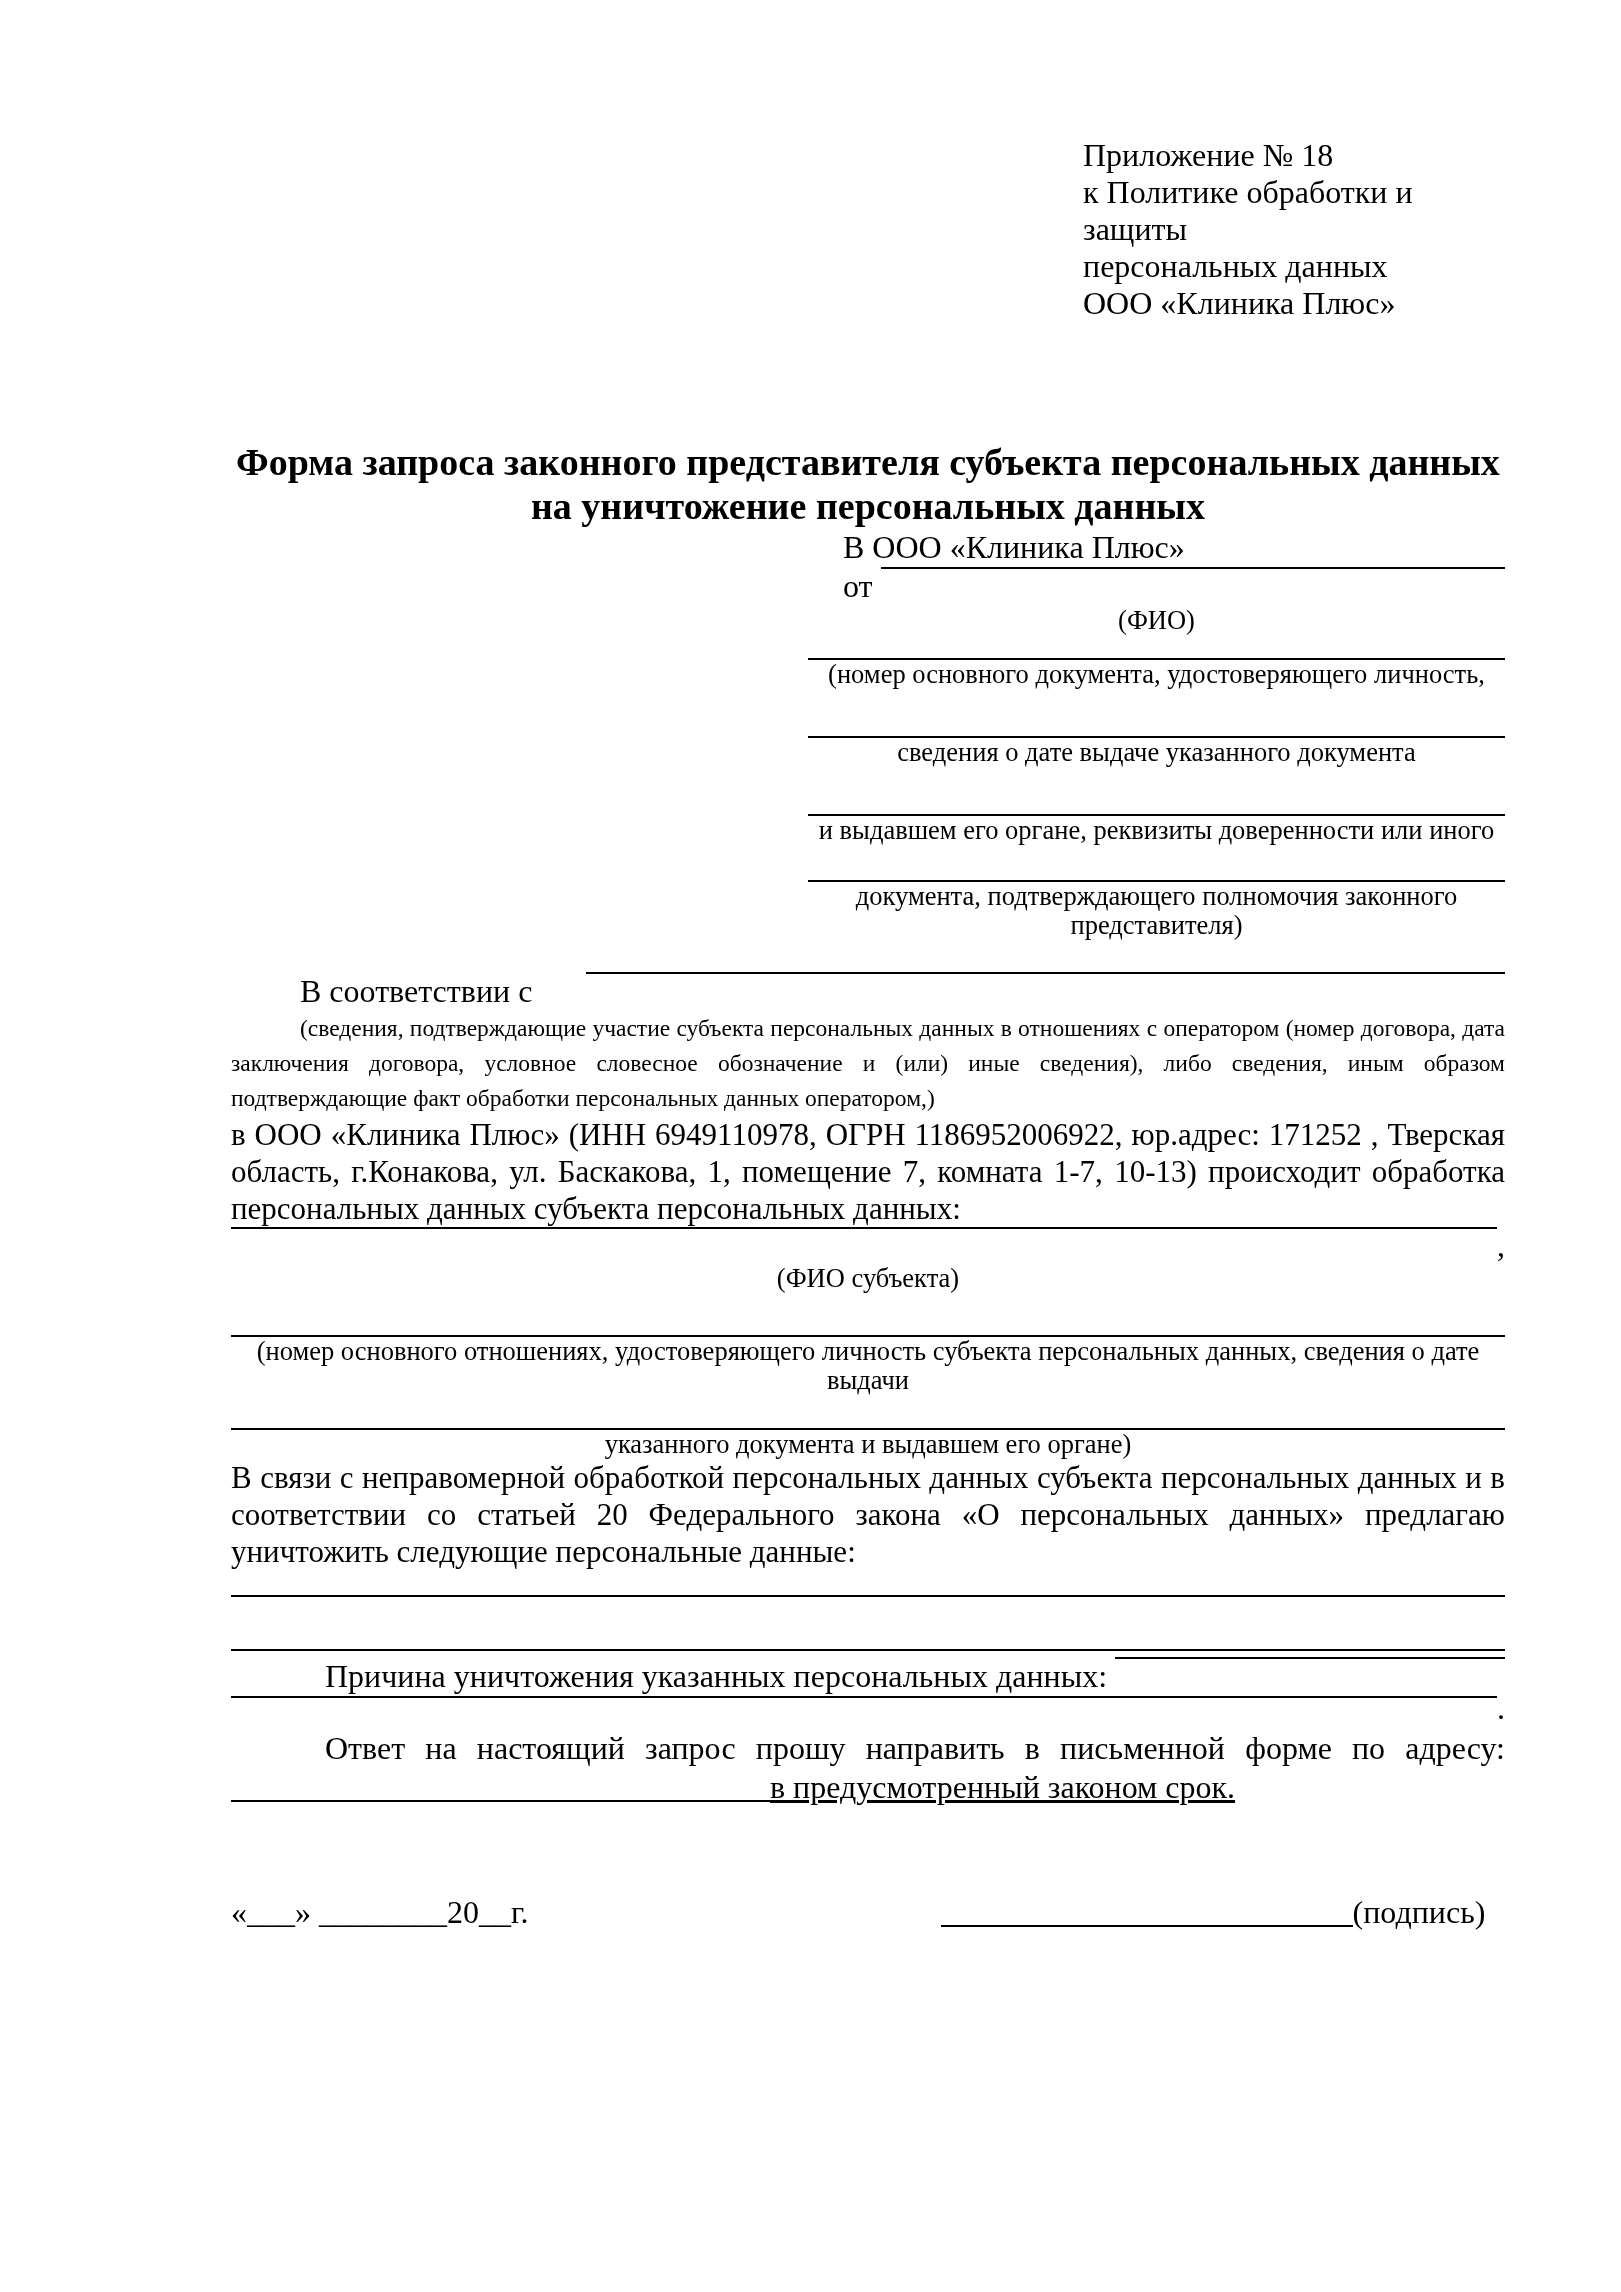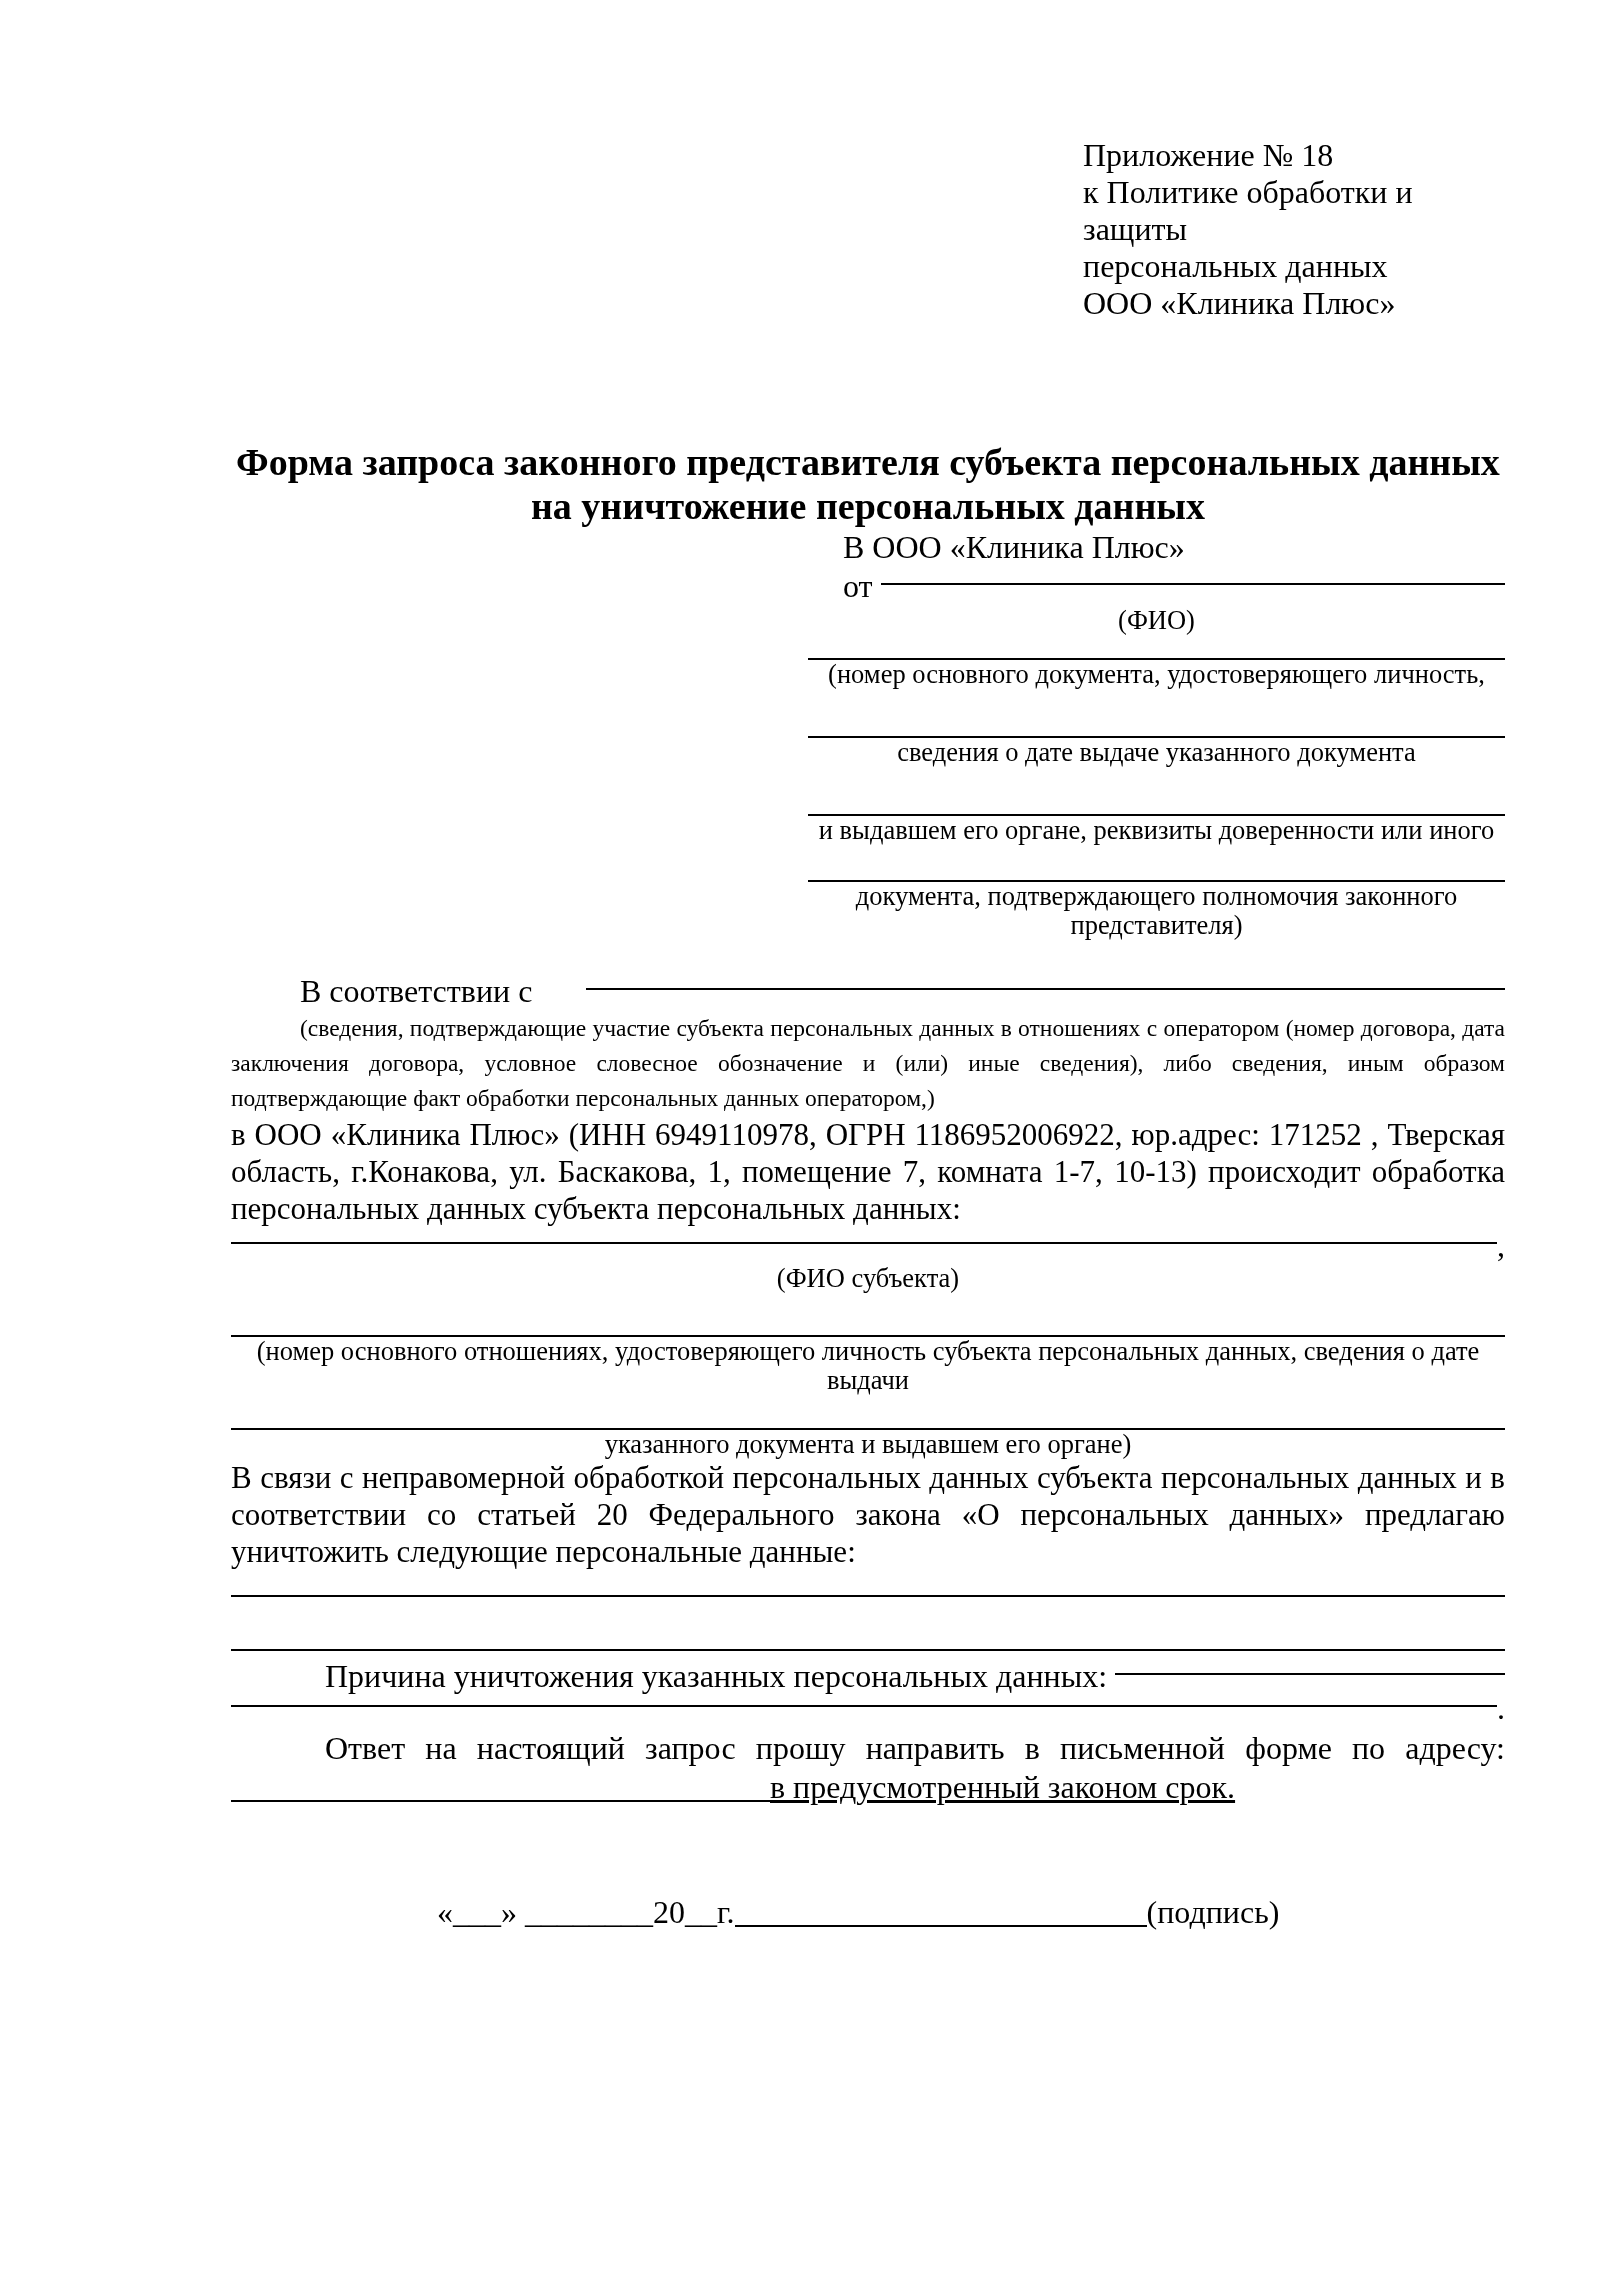--- a/index.html
+++ b/index.html
@@ -14,40 +14,40 @@
   .content{
     position:absolute;left:231px;top:0;width:1274px;
   }
   
   .hdr{margin-top:137px;margin-left:852px;width:422px;font-size:32px;line-height:37px;}
   
   .title{margin-top:118px;text-align:center;font-size:38px;line-height:44px;font-weight:bold;}
   
   .addr{margin-left:577px;width:697px;font-size:32px;line-height:39px;}
   .addr .lead{padding-left:35px;}
-  .row{display:flex;align-items:center;}
+  .row{display:flex;align-items:flex-start;}
   .fill{flex:1 1 auto;border-bottom:2.9px solid #000;height:0;margin-bottom:4.9px;}
   .cap{font-size:26.5px;line-height:29px;text-align:center;}
   .blank{border-bottom:2.9px solid #000;}
   .b23{height:22.5px;} .b48{height:47px;} .b36{height:35px;} .b43{height:42px;} .b34{height:33px;}
   .b26{height:25.5px;} .b53{height:52px;}
   
   .accord{margin-top:32px;font-size:32px;line-height:39px;gap:23px;}
   .accord .lead{padding-left:69px;white-space:nowrap;}
   .fine{font-size:23.5px;line-height:35px;text-align:justify;text-indent:69px;}
   .para{font-size:31px;line-height:37px;text-align:justify;}
   .comma-row{font-size:32px;line-height:37px;}
   .reason{margin-top:5.9px;font-size:32px;line-height:39px;}
   .reason .lead{padding-left:94px;white-space:nowrap;}
   .period-row{font-size:32px;line-height:25.5px;}
   .answer{margin-top:7.8px;font-size:32px;line-height:39px;text-indent:94px;text-align:justify;text-align-last:justify;}
   .term-row{font-size:32px;line-height:39px;align-items:flex-end;display:flex;text-decoration:underline;}
   .ul550{display:inline-block;width:539px;border-bottom:2.9px solid #000;height:0;margin-bottom:4.9px;}
   
-  .sig{margin-top:86px;display:flex;justify-content:center;font-size:32px;line-height:39px;}
+  .sig{margin-top:86px;display:flex;justify-content:space-between;font-size:32px;line-height:39px;}
   .sig-right{display:flex;align-items:flex-end;margin-right:19.6px;}
   .ul420{display:inline-block;width:412px;border-bottom:2.9px solid #000;height:0;margin-bottom:4.9px;}
   .nowrap{white-space:nowrap;}
 </style>
 </head>
 <body>
 
 <div class="page">
   <div class="content">
 

